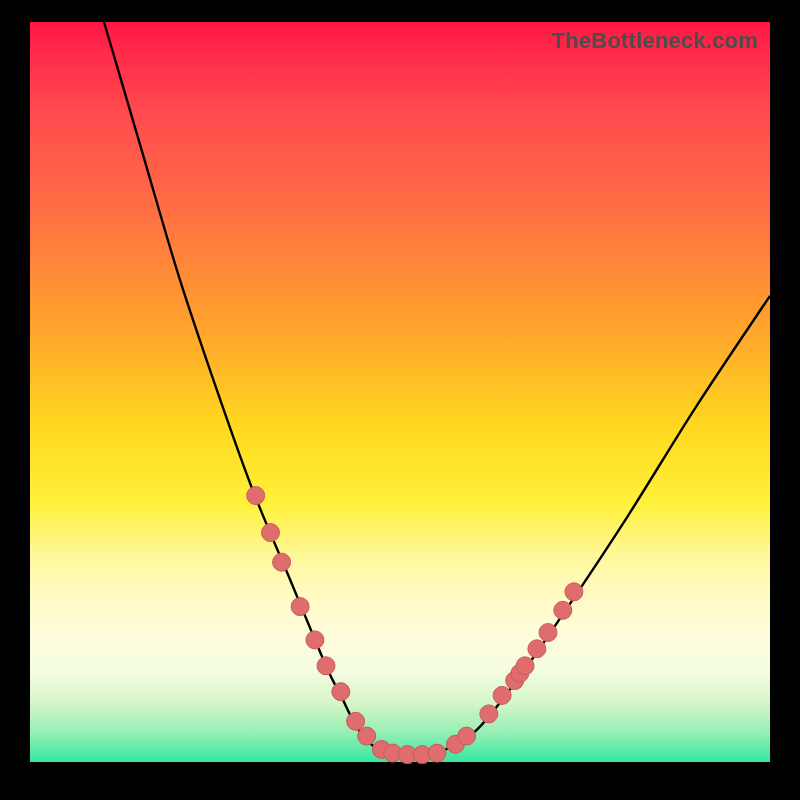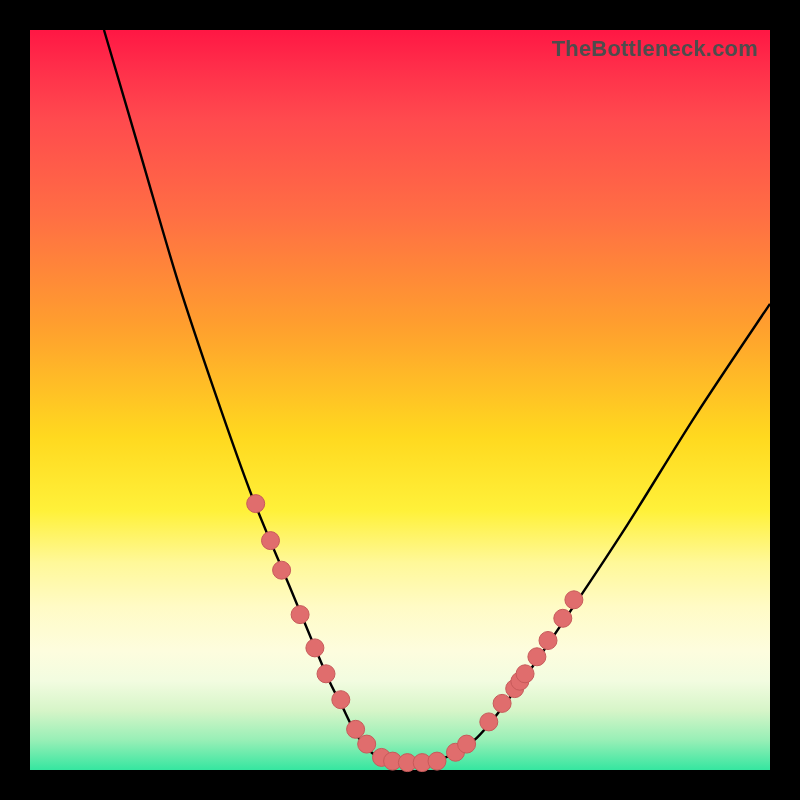--- a/index.html
+++ b/index.html
@@ -13,21 +13,21 @@
   }
   .frame {
     position: relative;
     width: 800px;
     height: 800px;
     background: #000;
   }
   .plot {
     position: absolute;
     left: 30px;
-    top: 30px;
+    top: 22px;
     width: 740px;
     height: 740px;
     background: linear-gradient(
       to bottom,
       #ff1744 0%,
       #ff2e4a 5%,
       #ff4a4e 12%,
       #ff6e44 25%,
       #ff9f2e 40%,
       #ffd91f 55%,

